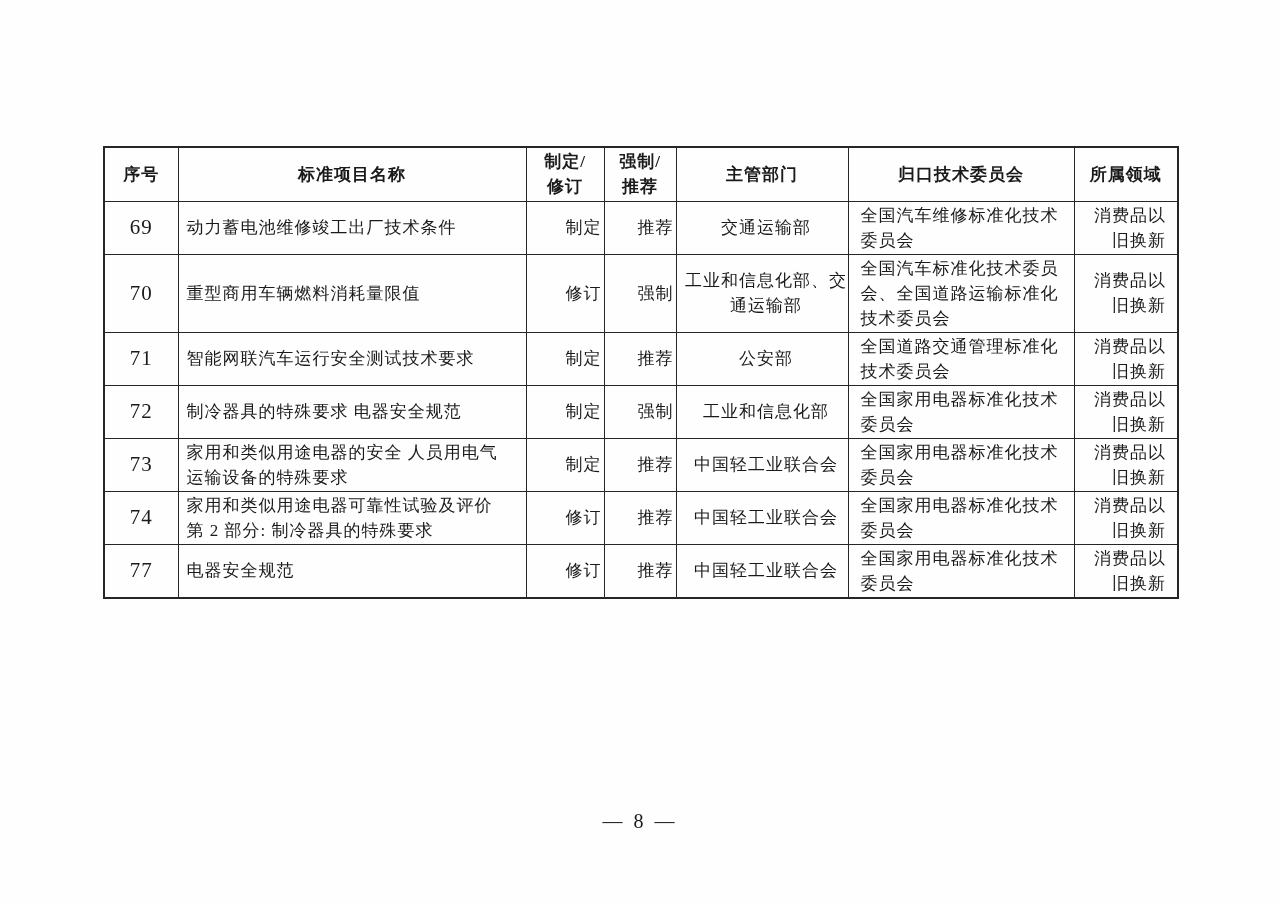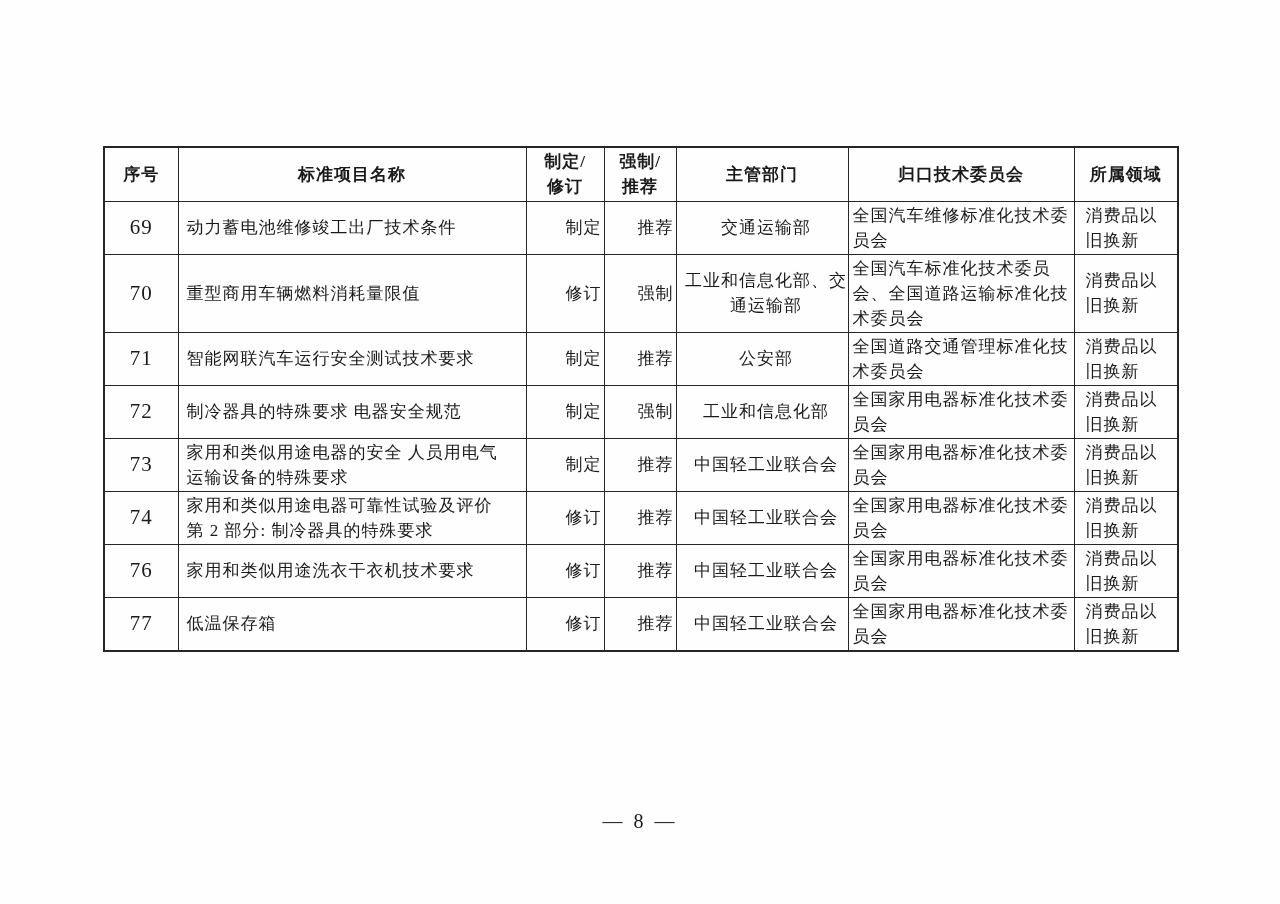--- a/index.html
+++ b/index.html
@@ -36,22 +36,22 @@
     text-align: center;
     white-space: pre-line;
     height: 54px;
     padding: 1px 2px;
   }
   .standards td { height: 47px; padding: 1px 8px; }
   td.c-index  { text-align: center; font-size: 21px; padding: 1px 2px; }
   td.c-name   { text-align: left; padding: 1px 10px 1px 8px; }
   td.c-center { text-align: right; padding: 1px 2px; }
   td.c-dept   { text-align: center; padding: 1px 0 1px 8px; }
-  td.c-comm   { text-align: left; padding: 1px 4px 1px 4px; }
-  td.c-field  { text-align: left; padding: 1px 11px; }
+  td.c-comm   { text-align: left; padding: 1px 4px 1px 12px; }
+  td.c-field  { text-align: right; padding: 1px 11px; }
   .page-number {
     position: absolute;
     top: 810px;
     left: 0;
     width: 100%;
     text-align: center;
     font-size: 20px;
     letter-spacing: 3px;
     color: #1a1a1a;
   }
@@ -139,33 +139,24 @@
     <td class="c-index">74</td>
     <td class="c-name">家用和类似用途电器可靠性试验及评价 第 2 部分: 制冷器具的特殊要求</td>
     <td class="c-center">修订</td>
     <td class="c-center">推荐</td>
     <td class="c-dept">中国轻工业联合会</td>
     <td class="c-comm">全国家用电器标准化技术委员会</td>
     <td class="c-field">消费品以旧换新</td>
   </tr>
 
 
-  <tr>
-    <td class="c-index">76</td>
-    <td class="c-name">家用和类似用途洗衣干衣机技术要求</td>
-    <td class="c-center">修订</td>
-    <td class="c-center">推荐</td>
-    <td class="c-dept">中国轻工业联合会</td>
-    <td class="c-comm">全国家用电器标准化技术委员会</td>
-    <td class="c-field">消费品以旧换新</td>
-  </tr>
 
   <tr>
     <td class="c-index">77</td>
-    <td class="c-name">低温保存箱</td>
+    <td class="c-name">电器安全规范</td>
     <td class="c-center">修订</td>
     <td class="c-center">推荐</td>
     <td class="c-dept">中国轻工业联合会</td>
     <td class="c-comm">全国家用电器标准化技术委员会</td>
     <td class="c-field">消费品以旧换新</td>
   </tr>
 
 </tbody>
   </table>
 

